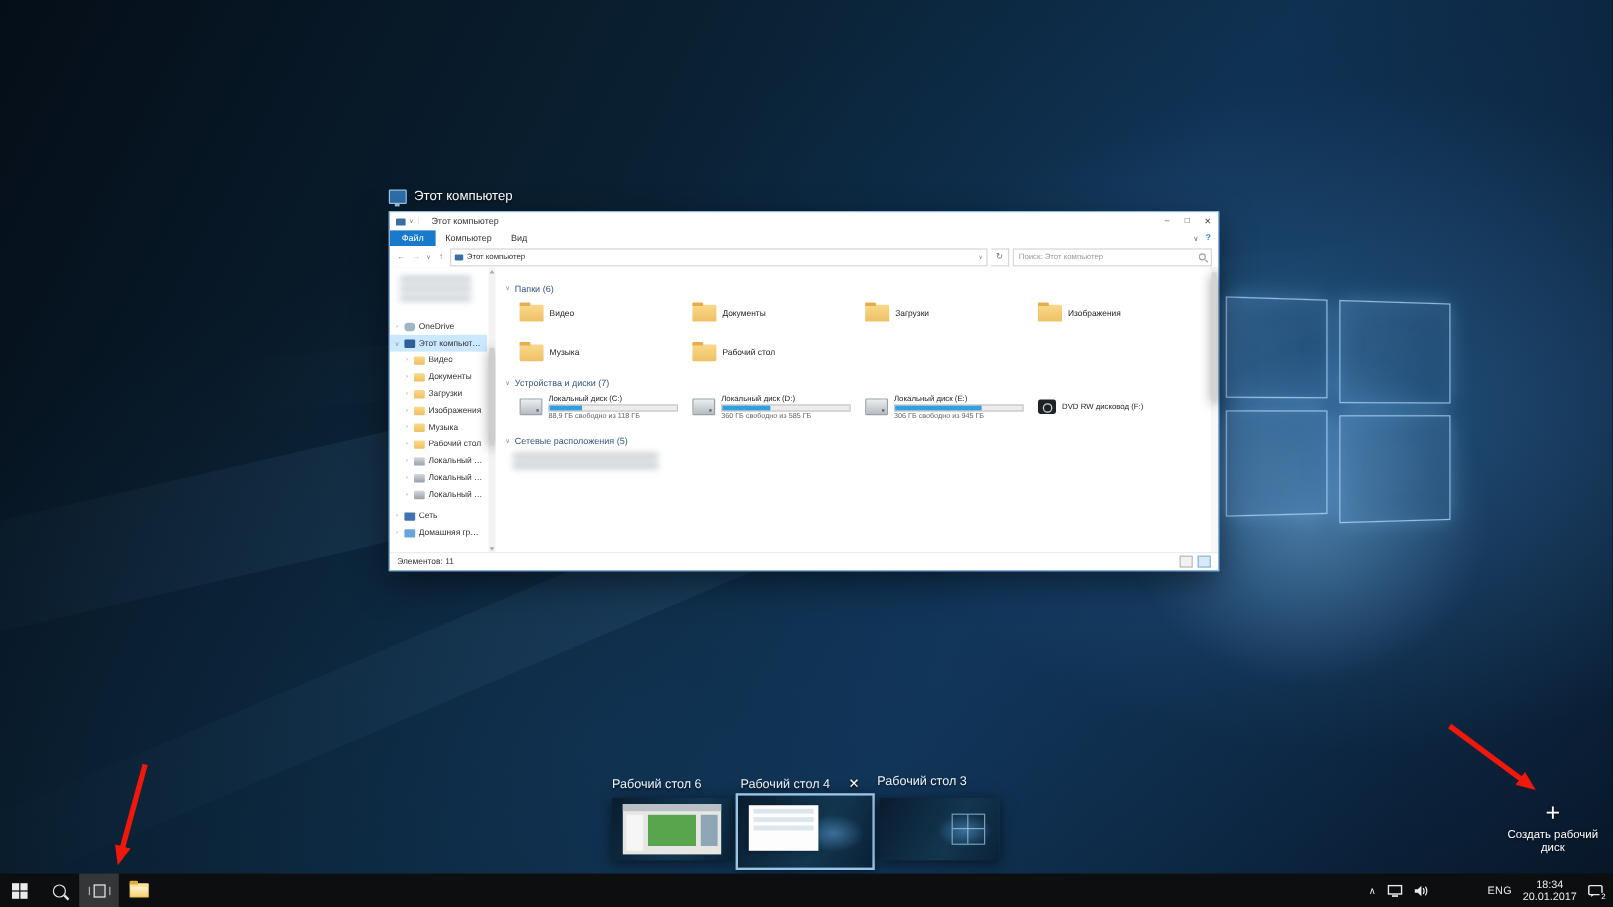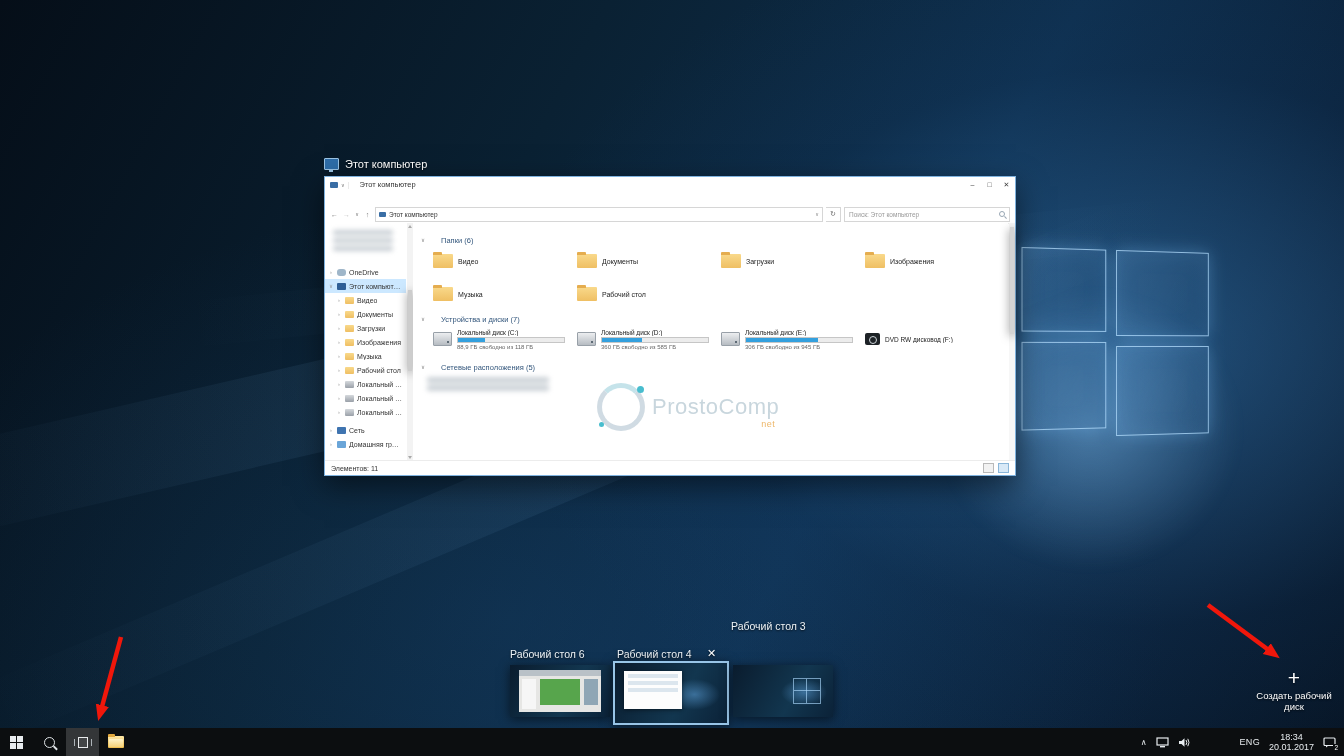--- a/index.html
+++ b/index.html
@@ -84,21 +84,21 @@
   .np-item span.lbl{max-width:52px;overflow:hidden;text-overflow:ellipsis;}
   .np-scroll{position:absolute;right:0;top:0;bottom:0;width:6px;background:#f3f3f3;}
   .np-scroll .thumb{position:absolute;left:1px;right:1px;top:28%;height:34%;background:#cdcdcd;}
   .np-scroll:before,.np-scroll:after{content:"";position:absolute;left:1px;border-left:2px solid transparent;border-right:2px solid transparent;}
   .np-scroll:before{top:2px;border-bottom:3px solid #a9a9a9;}
   .np-scroll:after{bottom:2px;border-top:3px solid #a9a9a9;}
 
   .content{position:absolute;left:88px;top:46px;right:7px;bottom:14px;overflow:hidden;background:#fff;}
   .content-scroll{position:absolute;right:0;top:46px;width:6px;bottom:14px;background:#f7f7f7;}
   .content-scroll .thumb{position:absolute;left:1px;right:1px;top:4px;height:45%;background:#d4d4d4;}
-  .ghead{position:absolute;display:flex;align-items:center;gap:16px;font-size:7.5px;color:#33567c;height:10px;text-align:right;}
+  .ghead{position:absolute;display:flex;align-items:center;gap:4px;font-size:7.5px;color:#33567c;height:10px;text-align:right;}
   .gchev{font-size:5.5px;color:#888;}
   .fitem{position:absolute;width:140px;height:20px;display:flex;align-items:center;gap:5px;cursor:pointer;}
   .foldericon{width:20px;height:14px;position:relative;background:linear-gradient(#f9d98b,#efbf63);border-radius:1px;flex:0 0 auto;}
   .foldericon:before{content:"";position:absolute;left:0;top:-2px;width:9px;height:3px;background:#e5ad4f;border-radius:1px 1px 0 0;}
   .flabel{font-size:7px;color:#222;white-space:nowrap;}
   .ditem{position:absolute;width:142px;height:28px;display:flex;align-items:center;gap:5px;cursor:pointer;}
   .driveicon{width:17px;height:12px;background:linear-gradient(#eceef0,#b6bcc2);border:1px solid #98a0a8;border-radius:1px;position:relative;flex:0 0 auto;}
   .driveicon:after{content:"";position:absolute;right:2px;bottom:2px;width:2px;height:2px;background:#5d6a75;}
   .dvdicon{width:15px;height:12px;background:#1d2226;border-radius:2px;position:relative;flex:0 0 auto;}
   .dvdicon:after{content:"";position:absolute;left:4px;top:3px;width:6px;height:6px;border:1px solid #cfd6da;border-radius:50%;}
@@ -201,20 +201,29 @@
           <span class="qat-sep">|</span>
         </span>
         <span class="tb-title">Этот компьютер</span>
         <span class="tb-controls">
           <span class="tbc">–</span>
           <span class="tbc">□</span>
           <span class="tbc">✕</span>
         </span>
       </div>
 
+      <div class="tabs">
+        <span class="tab tab-file">Файл</span>
+        <span class="tab">Компьютер</span>
+        <span class="tab">Вид</span>
+        <span class="tabs-right">
+          <span class="rib-collapse">∨</span>
+          <span class="rib-help">?</span>
+        </span>
+      </div>
 
       <div class="addrbar">
         <span class="nav-glyph">←</span>
         <span class="nav-glyph disabled">→</span>
         <span class="nav-glyph small">∨</span>
         <span class="nav-glyph">↑</span>
         <span class="addr-box">
           <span class="mon-xs"></span>
           <span class="addr-text">Этот компьютер</span>
           <span class="addr-drop">∨</span>
@@ -380,48 +389,41 @@
 
         <div class="ghead" style="left:8px;top:139px">
           <span class="gchev">∨</span>
           <span>Сетевые расположения (5)</span>
         </div>
         <div class="net-blur">
             <i></i>
             <i></i>
           </div>
 
-        <div class="wmark">
-          <span class="wm-logo"></span>
-          <span class="wm-text">
-            <span>ProstoComp</span>
-            <span class="wm-net">net</span>
-          </span>
-        </div>
       </div>
 
       <div class="content-scroll">
           <div class="thumb"></div>
         </div>
 
       <div class="statusbar">
         <span>Элементов: 11</span>
         <span class="viewicons">
           <span class="vico"></span>
           <span class="vico on"></span>
         </span>
       </div>
 
     </div>
   </div>
 
   <div class="dt-label" style="left:510px;top:648px">Рабочий стол 6</div>
   <div class="dt-label" style="left:617px;top:648px">Рабочий стол 4</div>
   <div class="dt-close">✕</div>
-  <div class="dt-label" style="left:731px;top:620px">Рабочий стол 3</div>
+  <div class="dt-label" style="left:731px;top:645px">Рабочий стол 3</div>
 
   <div class="thumb thumb1">
     <div class="t1-win">
       <div class="t1-top"></div>
         <div class="t1-side"></div>
         <div class="t1-img"></div>
         <div class="t1-img2"></div>
     </div>
   </div>
   <div class="thumb thumb2">

